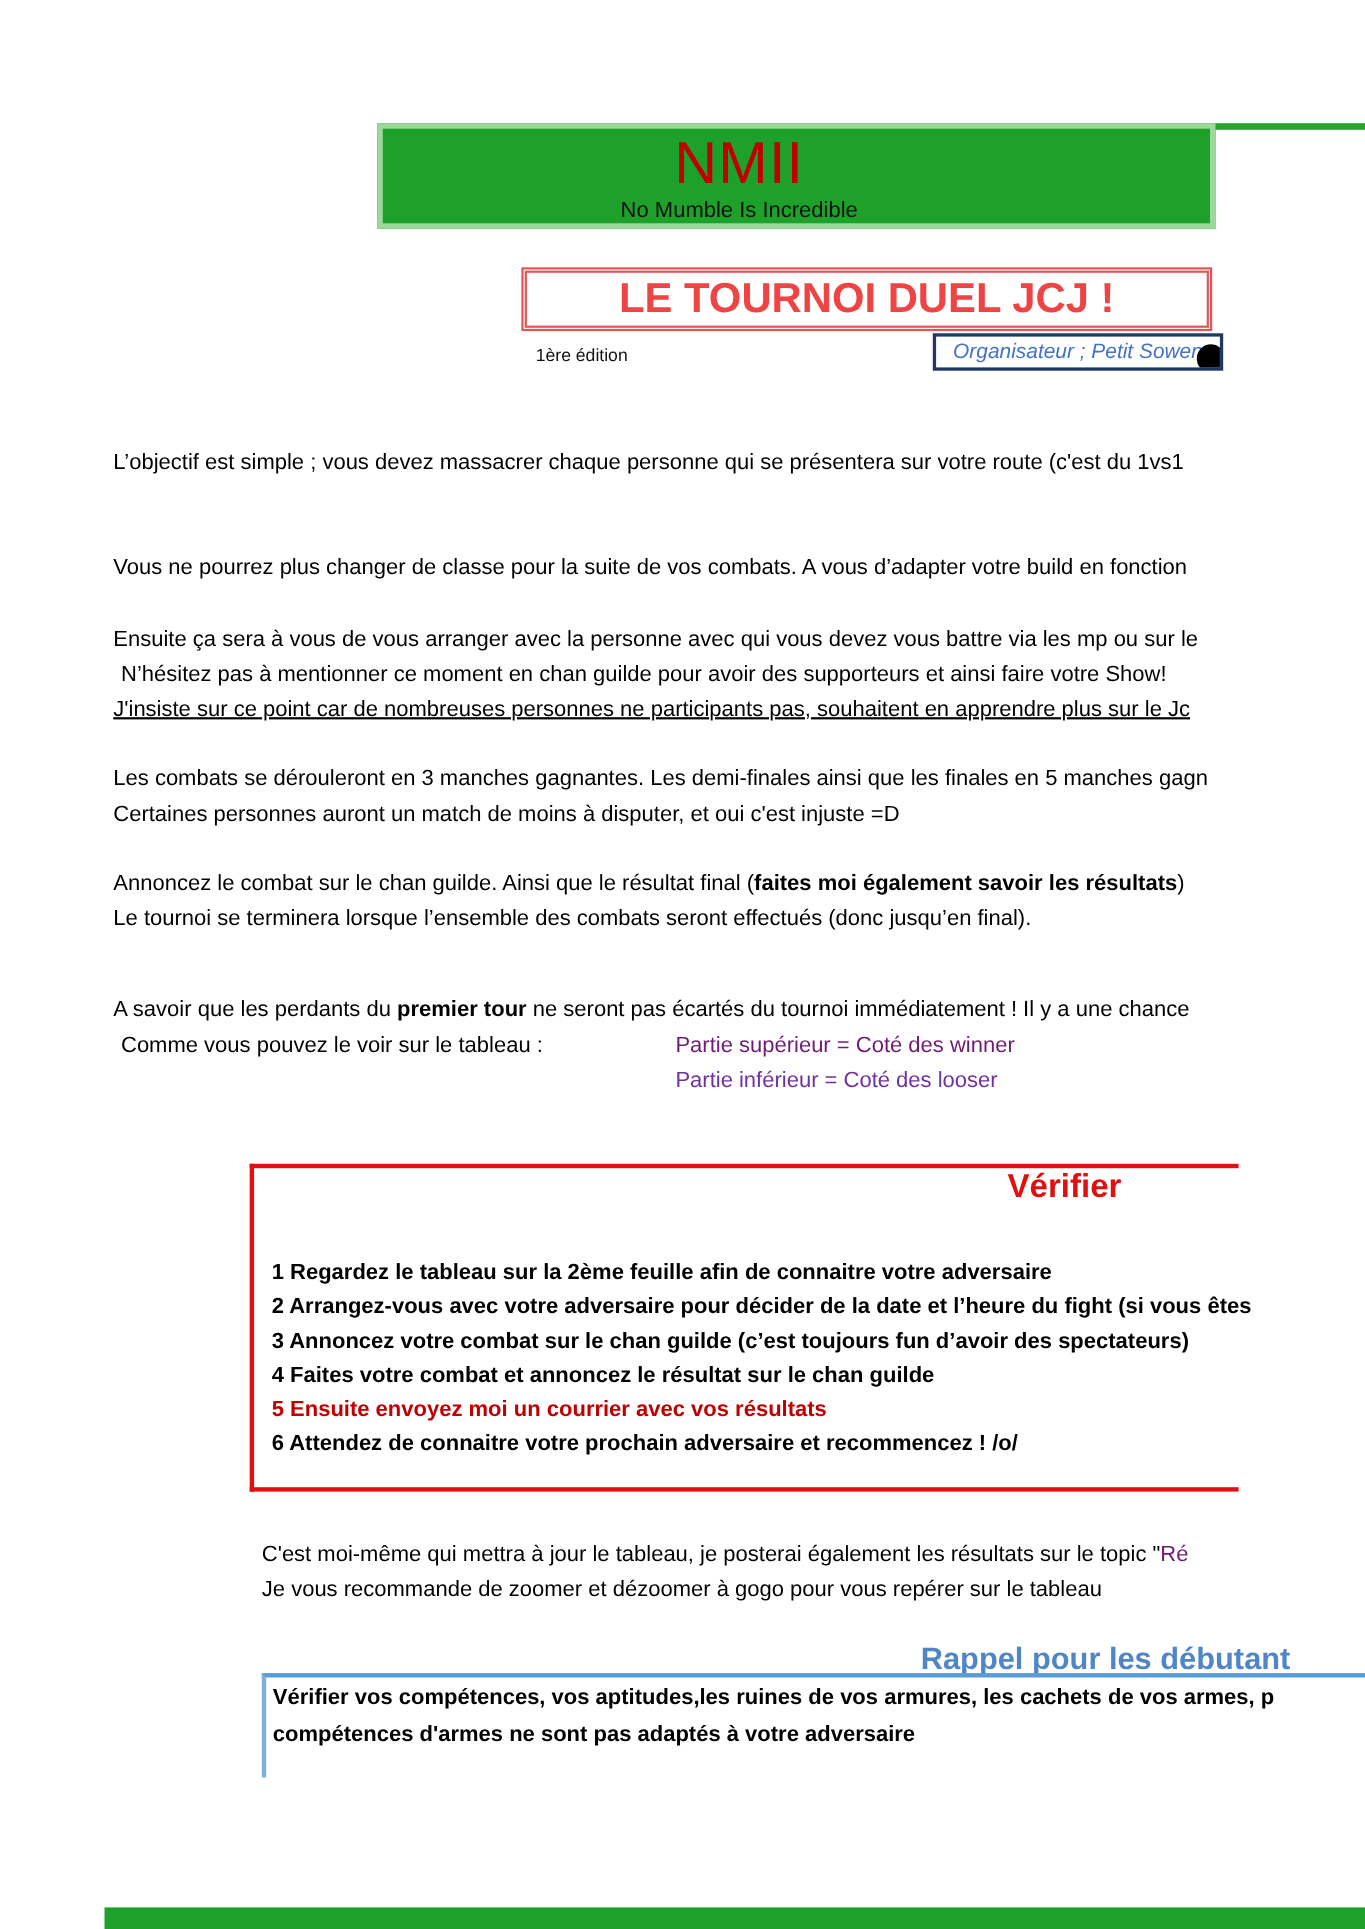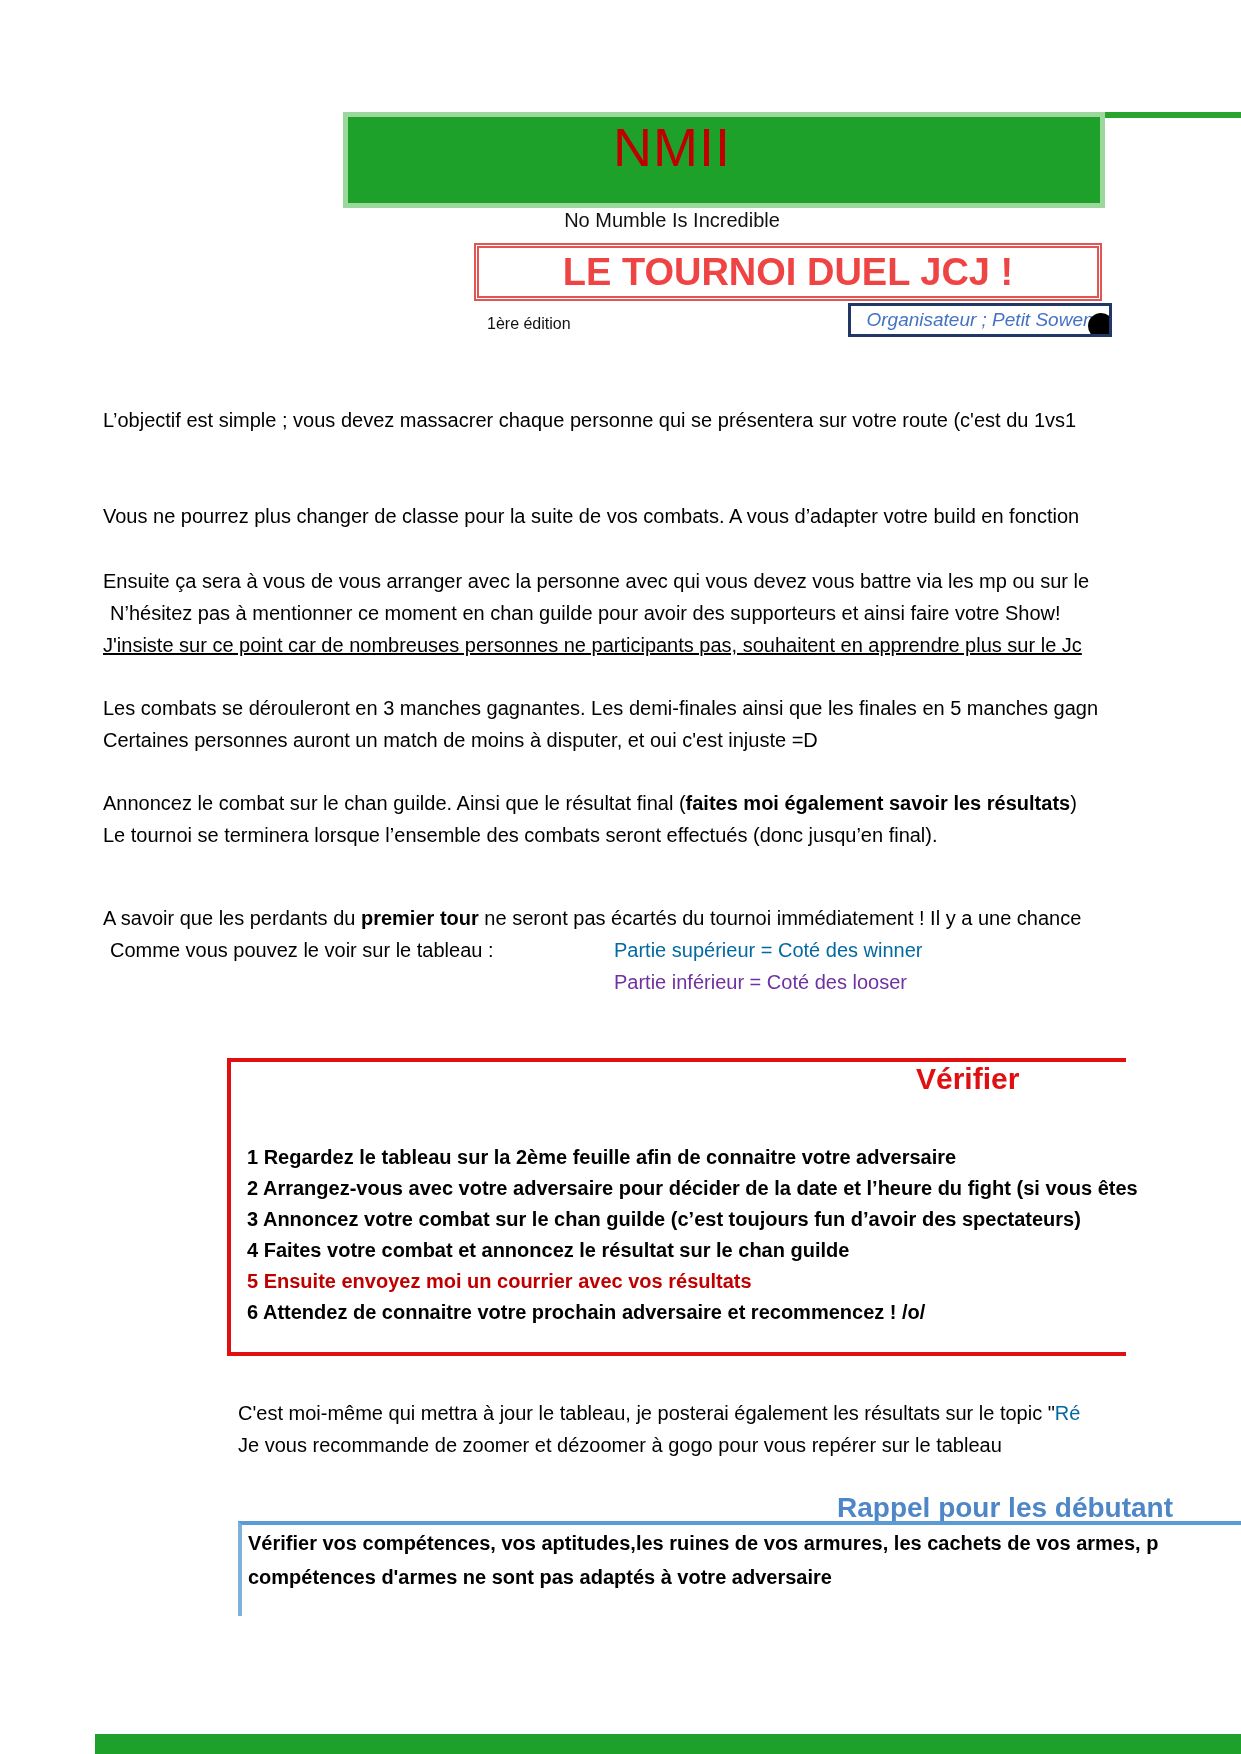--- a/index.html
+++ b/index.html
@@ -3,28 +3,28 @@
 <meta charset="utf-8">
 <style>
   html,body{margin:0;padding:0;background:#ffffff;}
   #page{
     position:relative;width:1241px;height:1754px;overflow:hidden;background:#ffffff;
     font-family:"Liberation Sans","DejaVu Sans",sans-serif;color:#000;
   }
   .line{position:absolute;white-space:nowrap;font-size:20px;line-height:26px;color:#000;}
   .b{font-weight:bold;}
   .u{text-decoration:underline;}
-  .red{color:#0369a1;}
+  .red{color:#701a75;}
   .purple{color:#7030A0;}
 
   
   #banner{position:absolute;left:343px;top:112px;width:762px;height:96px;
     background:#1EA12A;border:5px solid #9CD79C;box-sizing:border-box;}
   #banner-text{position:absolute;left:0;top:0;width:648px;height:100%;
-    display:flex;flex-direction:column;align-items:center;justify-content:flex-start;gap:30px;}
+    display:flex;flex-direction:column;align-items:center;justify-content:center;}
   #banner-title{margin-top:2px;font-size:54px;line-height:56px;color:#C00000;letter-spacing:1px;}
   #banner-subtitle{margin-top:4px;font-size:20px;line-height:22px;color:#111;}
   #banner-sliver{position:absolute;left:1105px;top:112px;width:136px;height:6px;background:#27A52E;}
 
   
   #title-box{position:absolute;left:474px;top:243px;width:628px;height:58px;
     border:5px double #E25555;box-sizing:border-box;background:#fff;
     display:flex;align-items:center;justify-content:center;}
   #title-box span{font-size:38px;font-weight:bold;color:#ef4444;letter-spacing:0px;}
 

